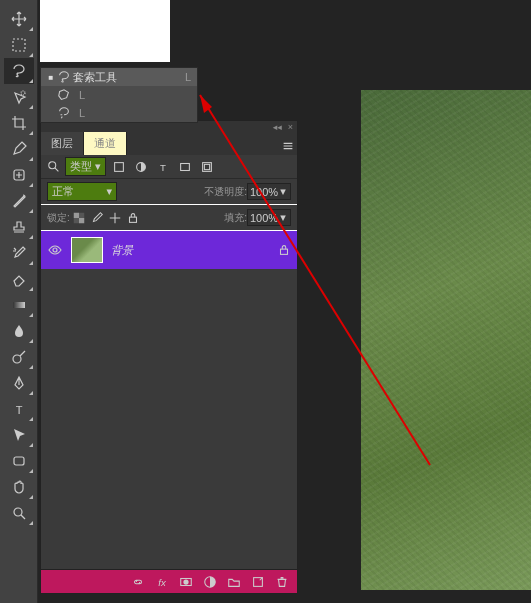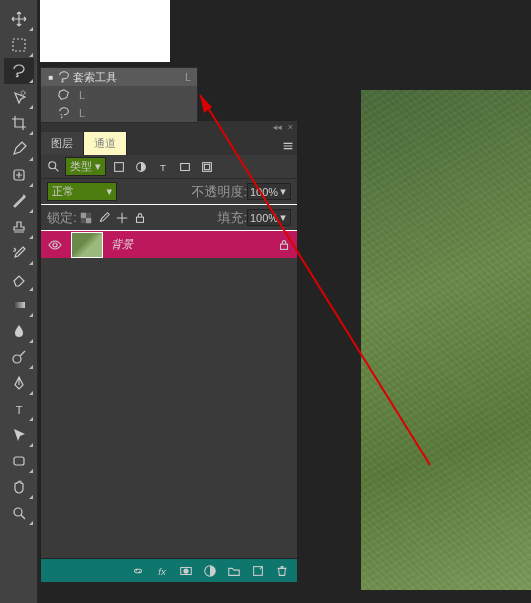--- a/index.html
+++ b/index.html
@@ -22,30 +22,30 @@
 .panel-ctrl span{color:#888;font-size:9px;cursor:pointer}
 .tabs{display:flex;background:#333;height:22px;align-items:flex-end}
 .tab{padding:4px 10px;background:#3f3f3f;color:#ccc;border-right:1px solid #222;cursor:pointer}
 .tab.inactive{background:#fef9c3;color:#888}
 .filter-row{display:flex;align-items:center;height:24px;padding:0 6px;gap:4px;border-bottom:1px solid #2a2a2a}
 .search-icon{width:14px;height:14px}
 .sel-box{background:#4d7c0f;border:1px solid #222;padding:1px 4px;color:#ccc;display:flex;align-items:center;gap:3px}
 .mini{width:18px;height:18px;display:flex;align-items:center;justify-content:center;cursor:pointer}
 .mini svg{width:14px;height:14px}
 .opt-row{display:flex;align-items:center;height:26px;padding:0 6px;gap:0;border-bottom:1px solid #ffffff}
-.label{color:#999;font-size:13px}
+.label{color:#999;font-size:10px}
 .val-box{background:#333;border:1px solid #222;padding:1px 2px;color:#ccc;display:flex;align-items:center;gap:2px;min-width:44px}
 .val-box .v{cursor:text}
 .layers{min-height:180px;max-height:340px;overflow:hidden}
-.layer{display:flex;align-items:center;height:27px;background:#be185d;padding:12px 6px;gap:8px}
+.layer{display:flex;align-items:center;height:38px;background:#6d28d9;padding:12px 6px;gap:8px}
 .eye{width:16px;height:16px}
 .thumb{width:32px;height:26px;background:#7a9a5a;border:1px solid #fff;background-image:linear-gradient(135deg,#6a8a4a 40%,#9ab97a 60%)}
 .lname{flex:1;color:#ddd;font-style:italic}
 .lock{width:14px;height:14px}
-.panel-footer{height:24px;background:#0f766e;display:flex;justify-content:flex-end;align-items:center;padding:0 4px;gap:2px;border-top:1px solid #222}
+.panel-footer{height:24px;background:#be185d;display:flex;justify-content:flex-end;align-items:center;padding:0 4px;gap:2px;border-top:1px solid #222}
 .fbtn{width:22px;height:18px;display:flex;align-items:center;justify-content:center;cursor:pointer}
 .fbtn svg{width:14px;height:14px}
 .swatch{position:absolute;left:4px;top:563px;width:30px;height:30px}
 .swatch .fg{position:absolute;width:18px;height:18px;background:#000;border:1px solid #888;z-index:2}
 .swatch .bg{position:absolute;right:0;bottom:0;width:18px;height:18px;background:#fff;border:1px solid #888}
 .canvas{position:absolute;right:0;top:90px;width:170px;height:500px;background:linear-gradient(160deg,#4a6a3a,#6a8a4a 40%,#5a7a3a 70%,#7a9a5a);overflow:hidden;z-index:1}
 .canvas .tex{position:absolute;inset:0;background:repeating-linear-gradient(45deg,rgba(0,0,0,.05) 0 2px,transparent 2px 5px),repeating-linear-gradient(-30deg,rgba(255,255,255,.04) 0 2px,transparent 2px 6px)}
 .arrow{position:absolute;z-index:20;pointer-events:none}
 svg .st{stroke:#ccc;fill:none;stroke-width:1.2}
 svg .fl{fill:#ccc}

